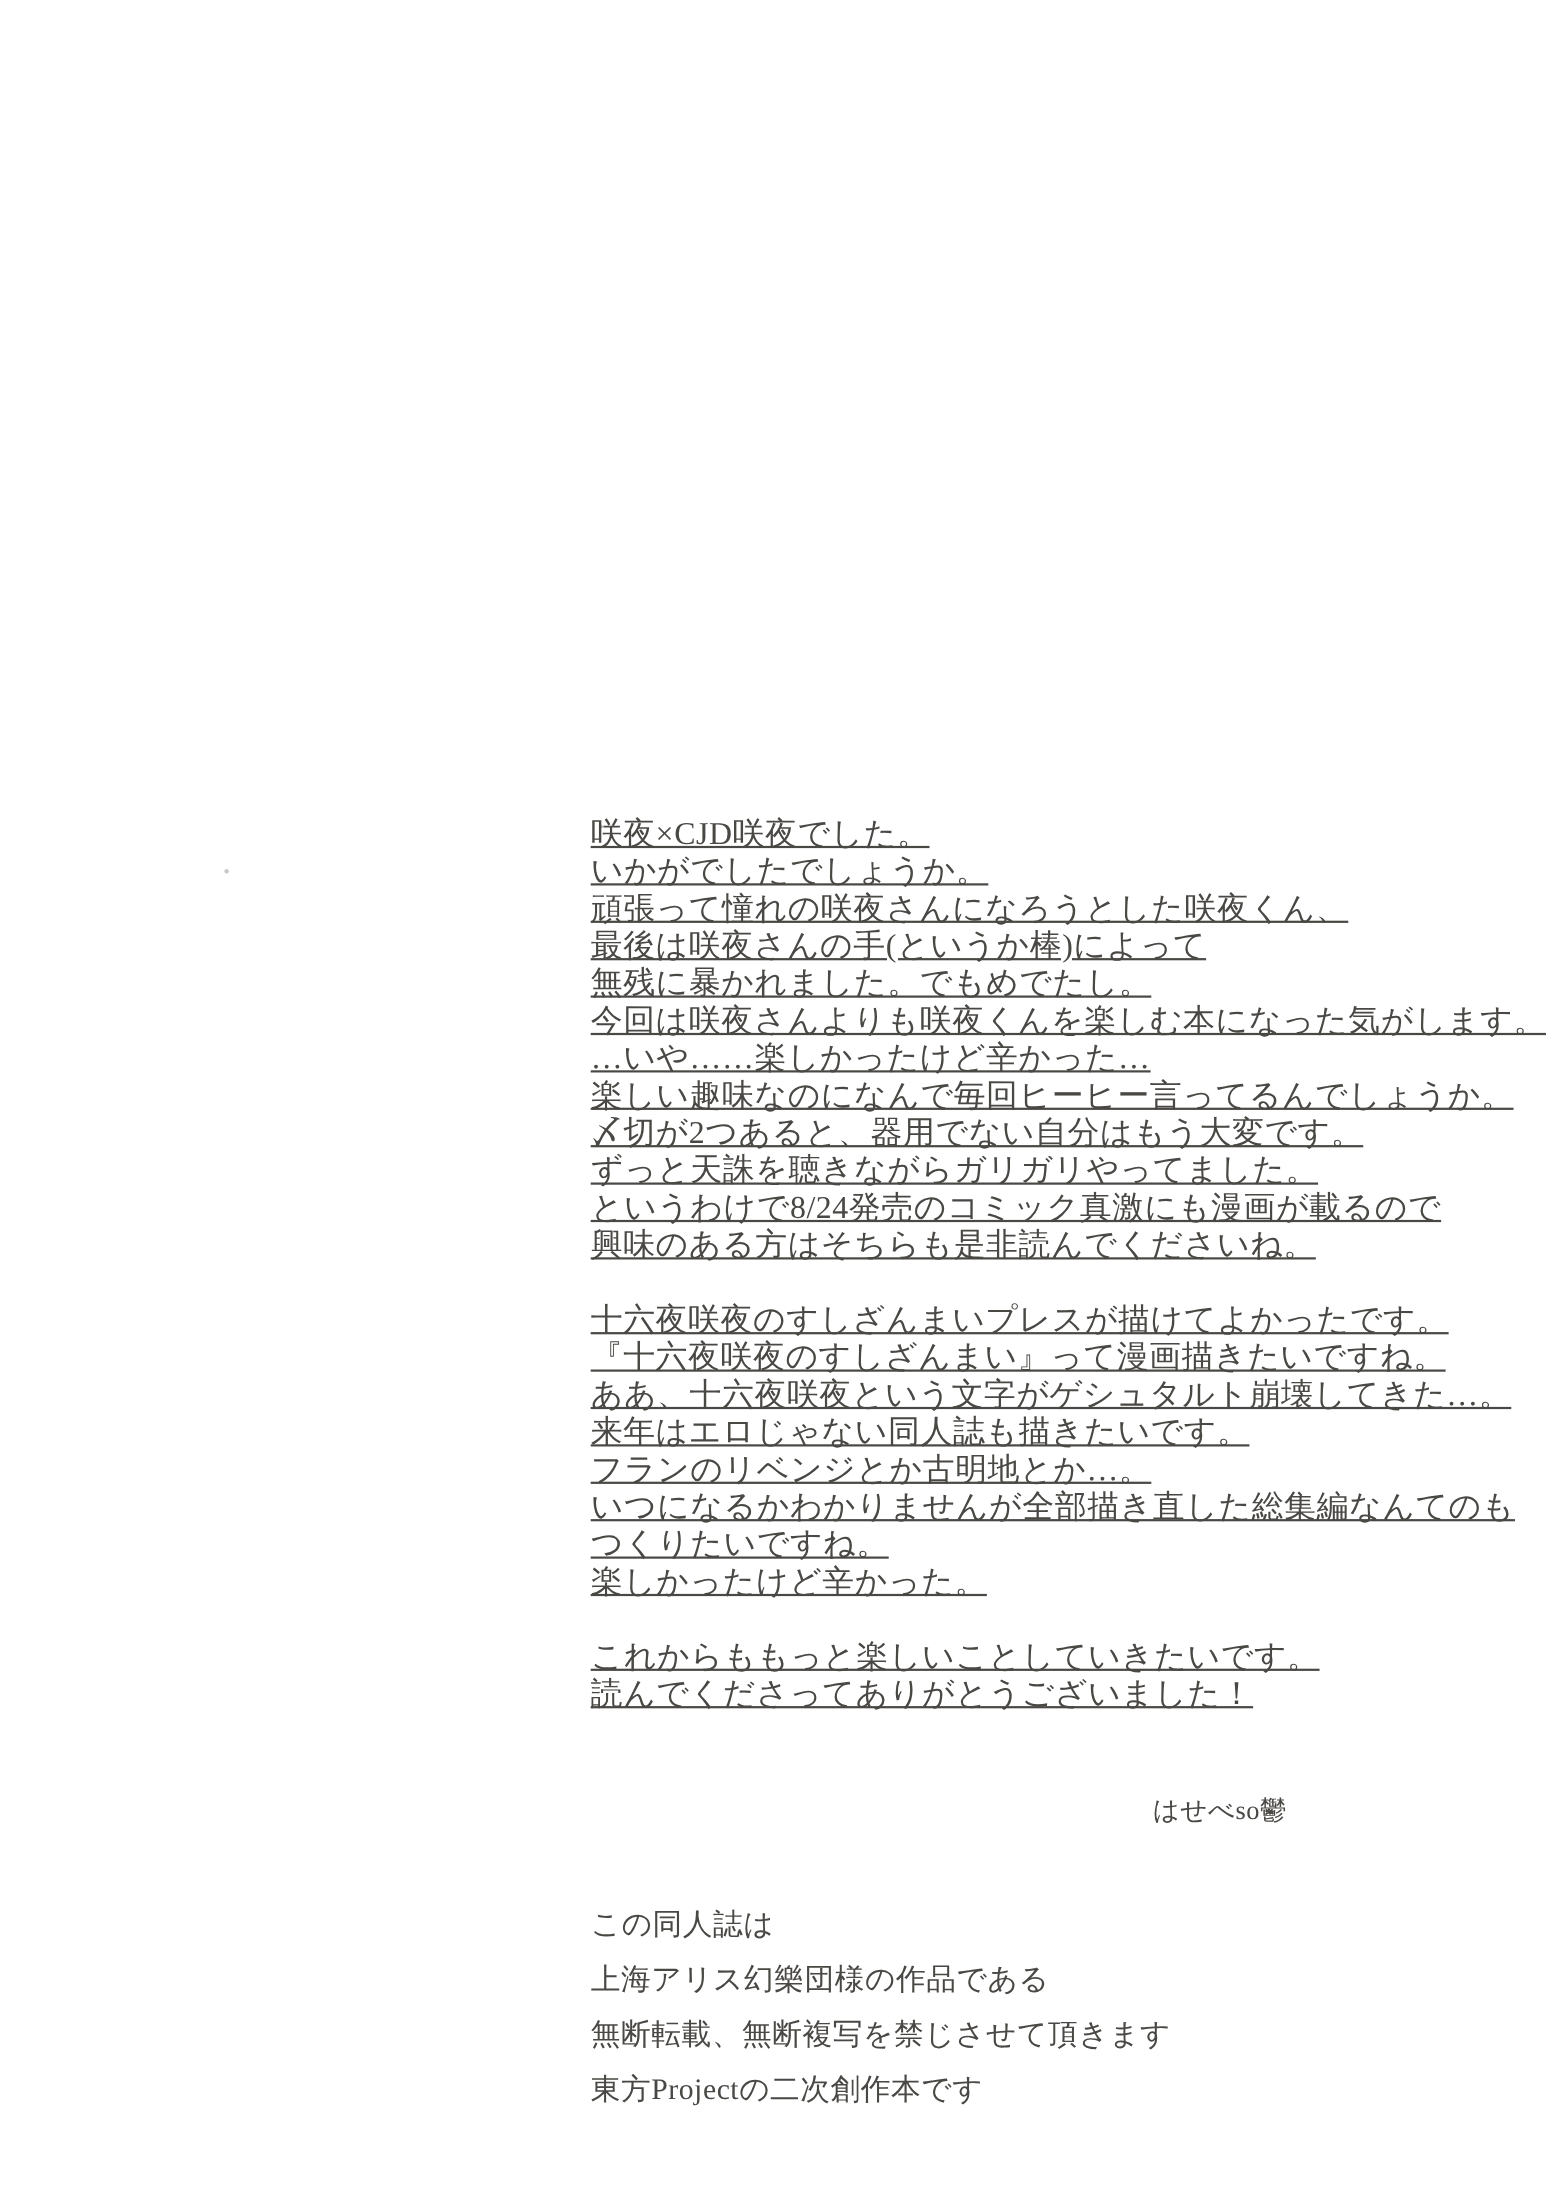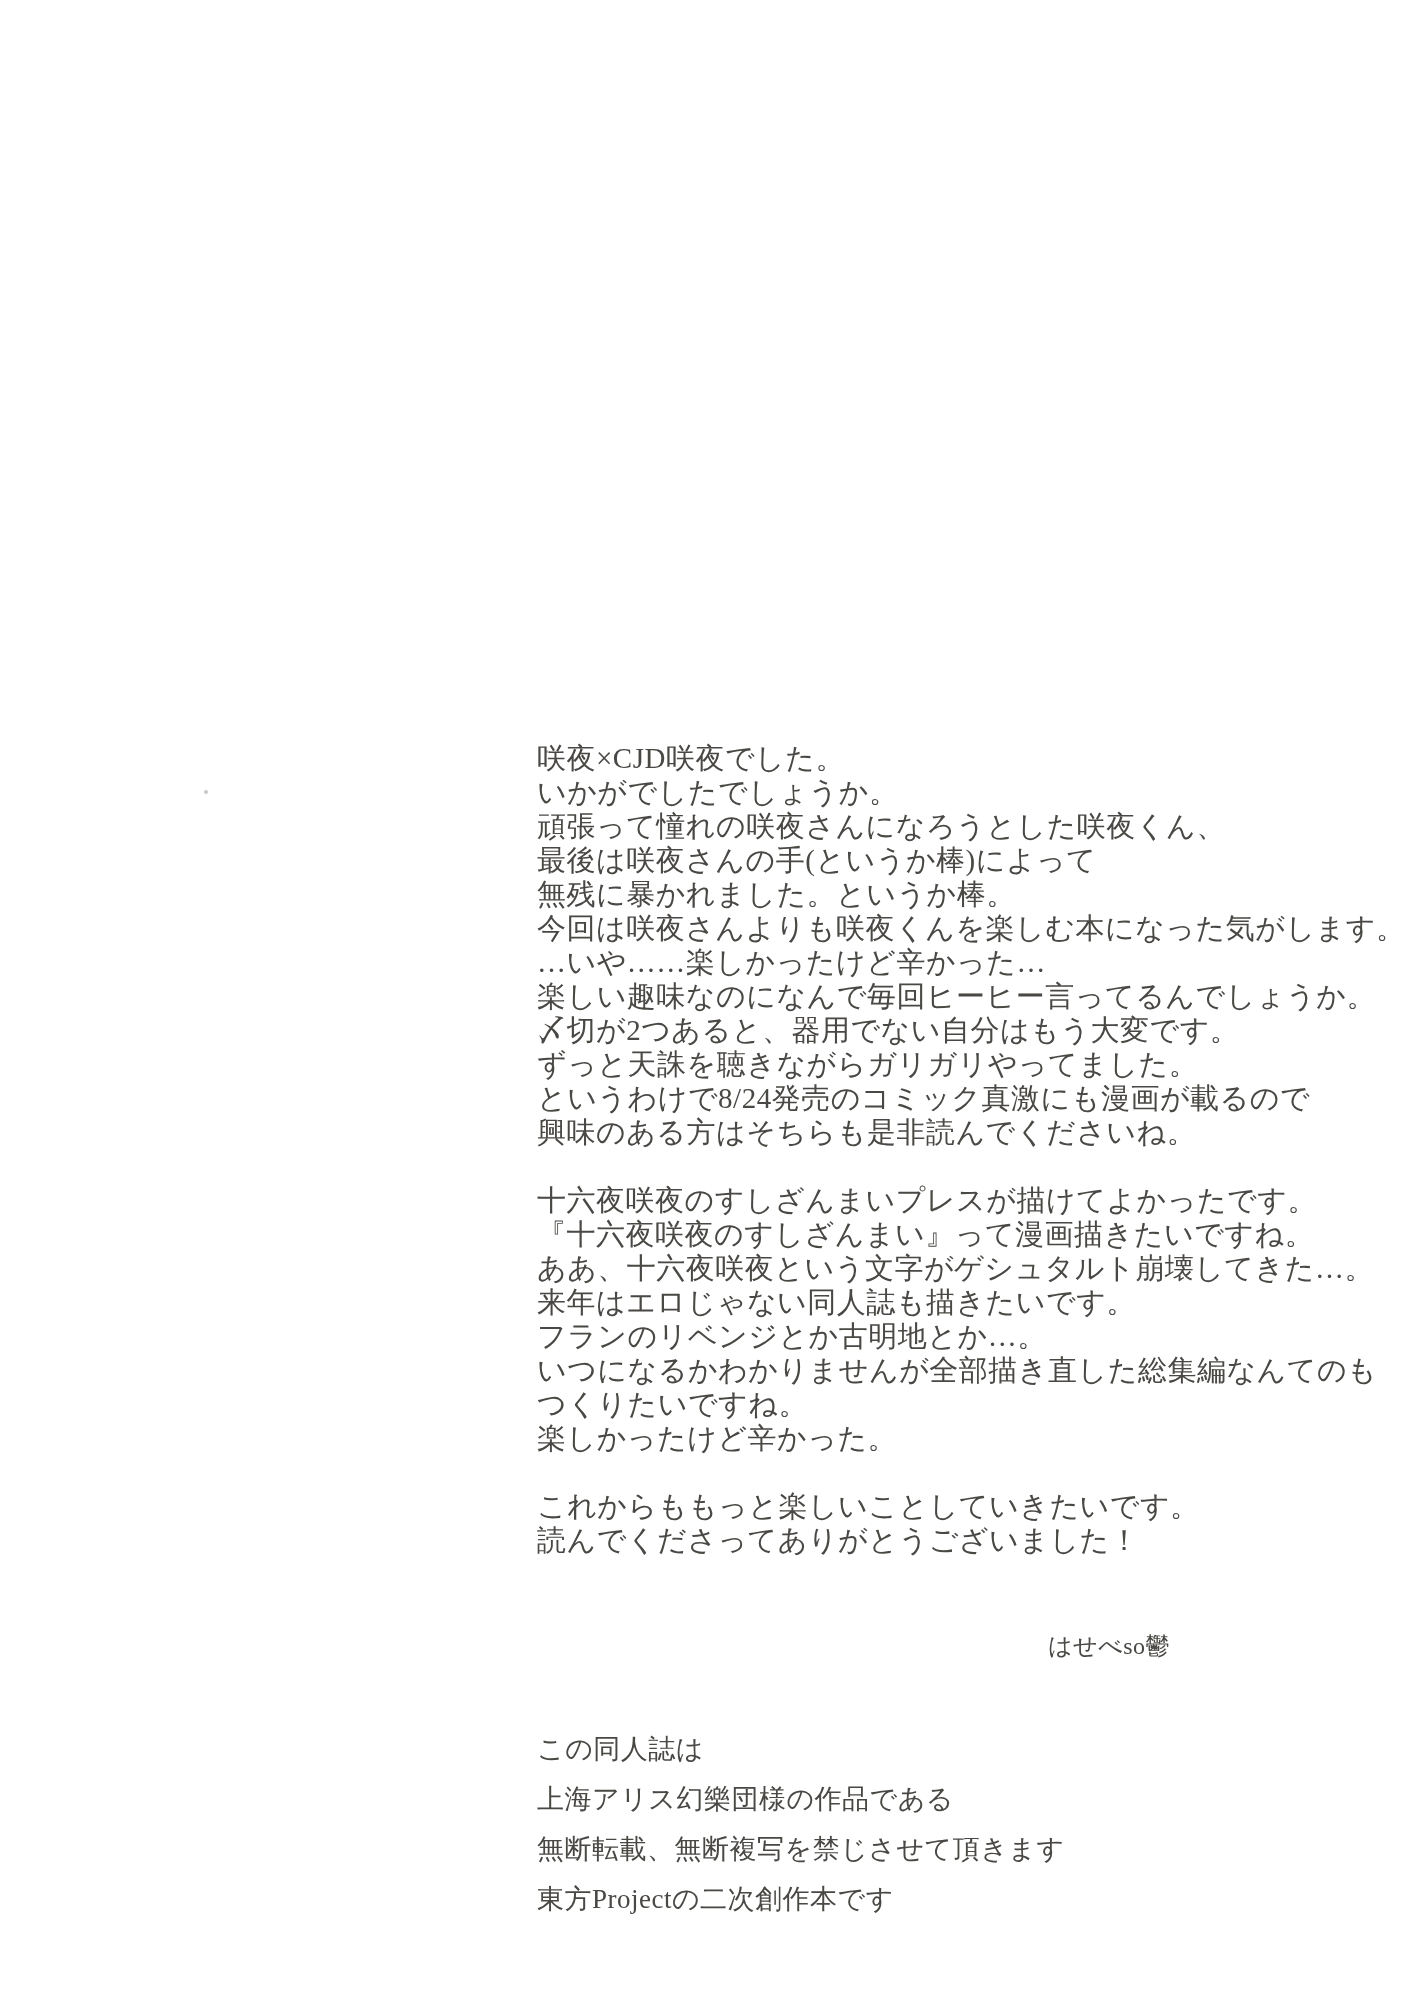--- a/index.html
+++ b/index.html
@@ -22,20 +22,21 @@
   }
   .afterword {
     position: absolute;
     left: 537px;
     top: 741px;
     font-size: 29px;
     letter-spacing: 0.5px;
   }
   .afterword .paragraph {
     margin-bottom: 34px;
+    text-decoration: underline;
   }
   .text-line {
     height: 34px;
     line-height: 34px;
     white-space: nowrap;
   }
   .signature {
     position: absolute;
     left: 1048px;
     top: 1630px;
@@ -82,21 +83,21 @@
 
   <div class="speck-a"></div>
   <div class="speck-b"></div>
 
   <div class="afterword">
     <div class="paragraph">
         <div class="text-line">咲夜×CJD咲夜でした。</div>
         <div class="text-line">いかがでしたでしょうか。</div>
         <div class="text-line">頑張って憧れの咲夜さんになろうとした咲夜くん、</div>
         <div class="text-line">最後は咲夜さんの手(というか棒)によって</div>
-        <div class="text-line">無残に暴かれました。というか棒。</div>
+        <div class="text-line">無残に暴かれました。でもめでたし。</div>
         <div class="text-line">今回は咲夜さんよりも咲夜くんを楽しむ本になった気がします。</div>
         <div class="text-line">…いや……楽しかったけど辛かった…</div>
         <div class="text-line">楽しい趣味なのになんで毎回ヒーヒー言ってるんでしょうか。</div>
         <div class="text-line">〆切が2つあると、器用でない自分はもう大変です。</div>
         <div class="text-line">ずっと天誅を聴きながらガリガリやってました。</div>
         <div class="text-line">というわけで8/24発売のコミック真激にも漫画が載るので</div>
         <div class="text-line">興味のある方はそちらも是非読んでくださいね。</div>
       </div>
     <div class="paragraph">
         <div class="text-line">十六夜咲夜のすしざんまいプレスが描けてよかったです。</div>

